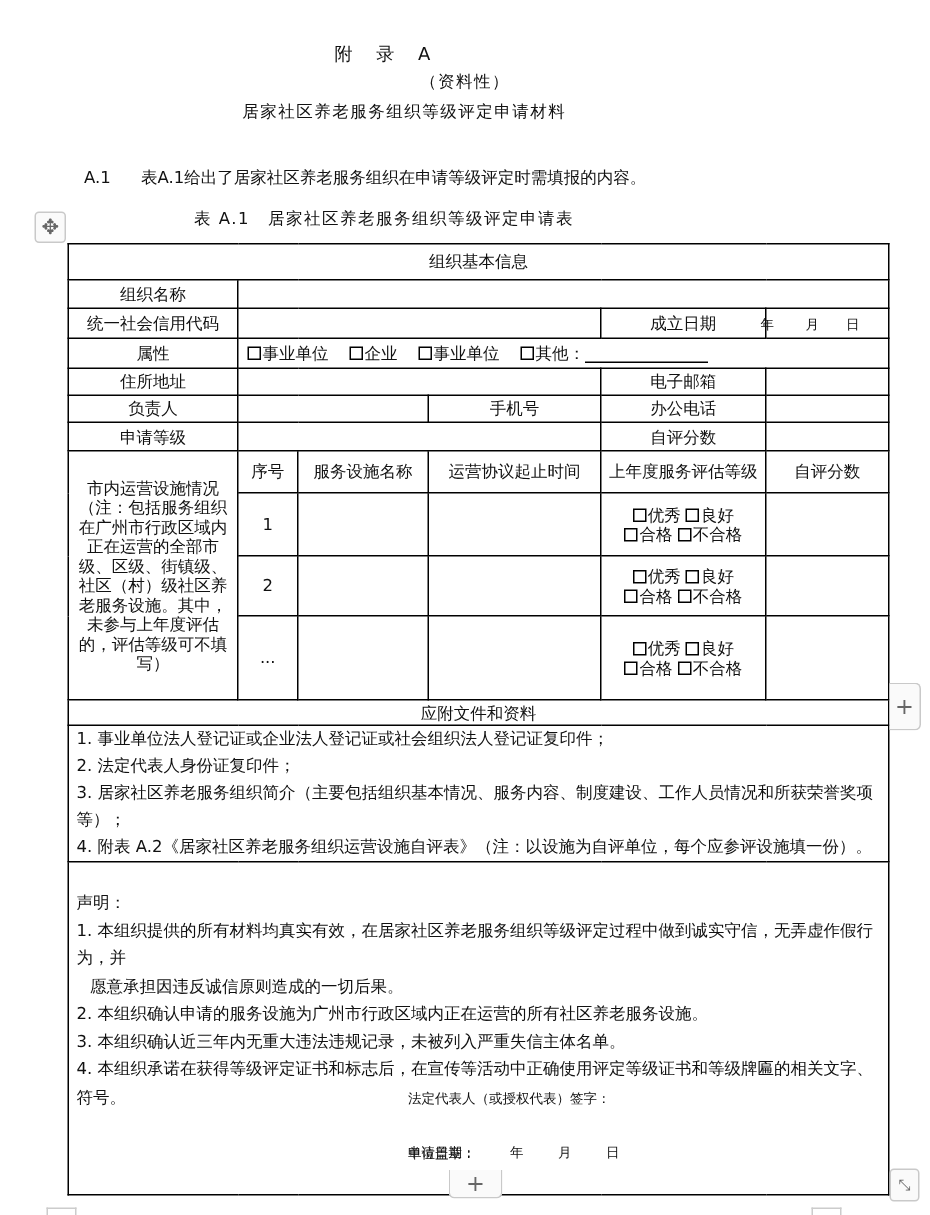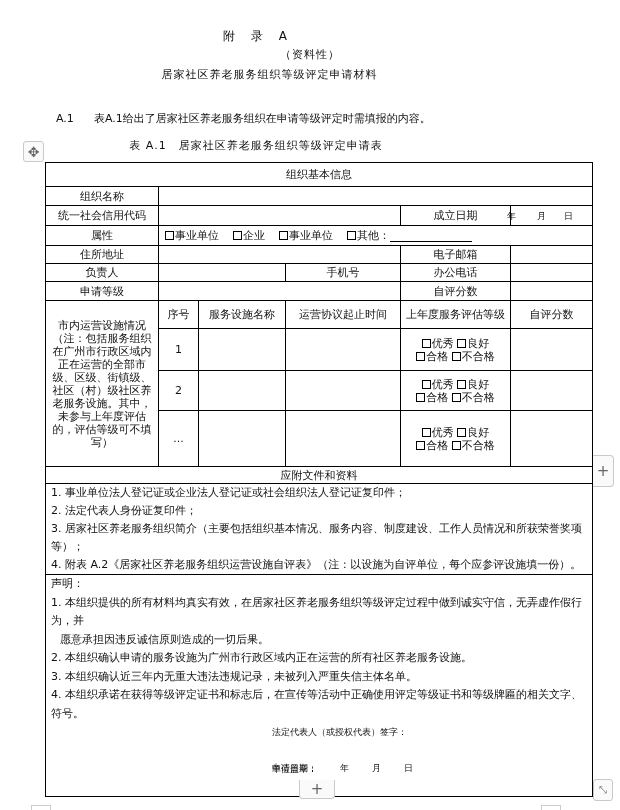--- a/index.html
+++ b/index.html
@@ -144,21 +144,21 @@
   </tr>
   <tr style="height:73px">
     <td colspan="6" class="l att" style="padding-left:5px;">
       <div>1. 事业单位法人登记证或企业法人登记证或社会组织法人登记证复印件；</div>
       <div>2. 法定代表人身份证复印件；</div>
       <div>3. 居家社区养老服务组织简介（主要包括组织基本情况、服务内容、制度建设、工作人员情况和所获荣誉奖项等）；</div>
       <div>4. 附表 A.2《居家社区养老服务组织运营设施自评表》（注：以设施为自评单位，每个应参评设施填一份）。</div>
     </td>
   </tr>
   <tr style="height:222px">
-    <td colspan="6" class="l decl" style="vertical-align:top;padding:0 5px;">
+    <td colspan="6" class="l decl" style="vertical-align:top;padding:18px 5px;">
       <div>声明：</div>
       <div>1. 本组织提供的所有材料均真实有效，在居家社区养老服务组织等级评定过程中做到诚实守信，无弄虚作假行为，并</div>
       <div class="ind">愿意承担因违反诚信原则造成的一切后果。</div>
       <div>2. 本组织确认申请的服务设施为广州市行政区域内正在运营的所有社区养老服务设施。</div>
       <div>3. 本组织确认近三年内无重大违法违规记录，未被列入严重失信主体名单。</div>
       <div>4. 本组织承诺在获得等级评定证书和标志后，在宣传等活动中正确使用评定等级证书和等级牌匾的相关文字、符号。</div>
     </td>
   </tr>
 </tbody>
   </table>

